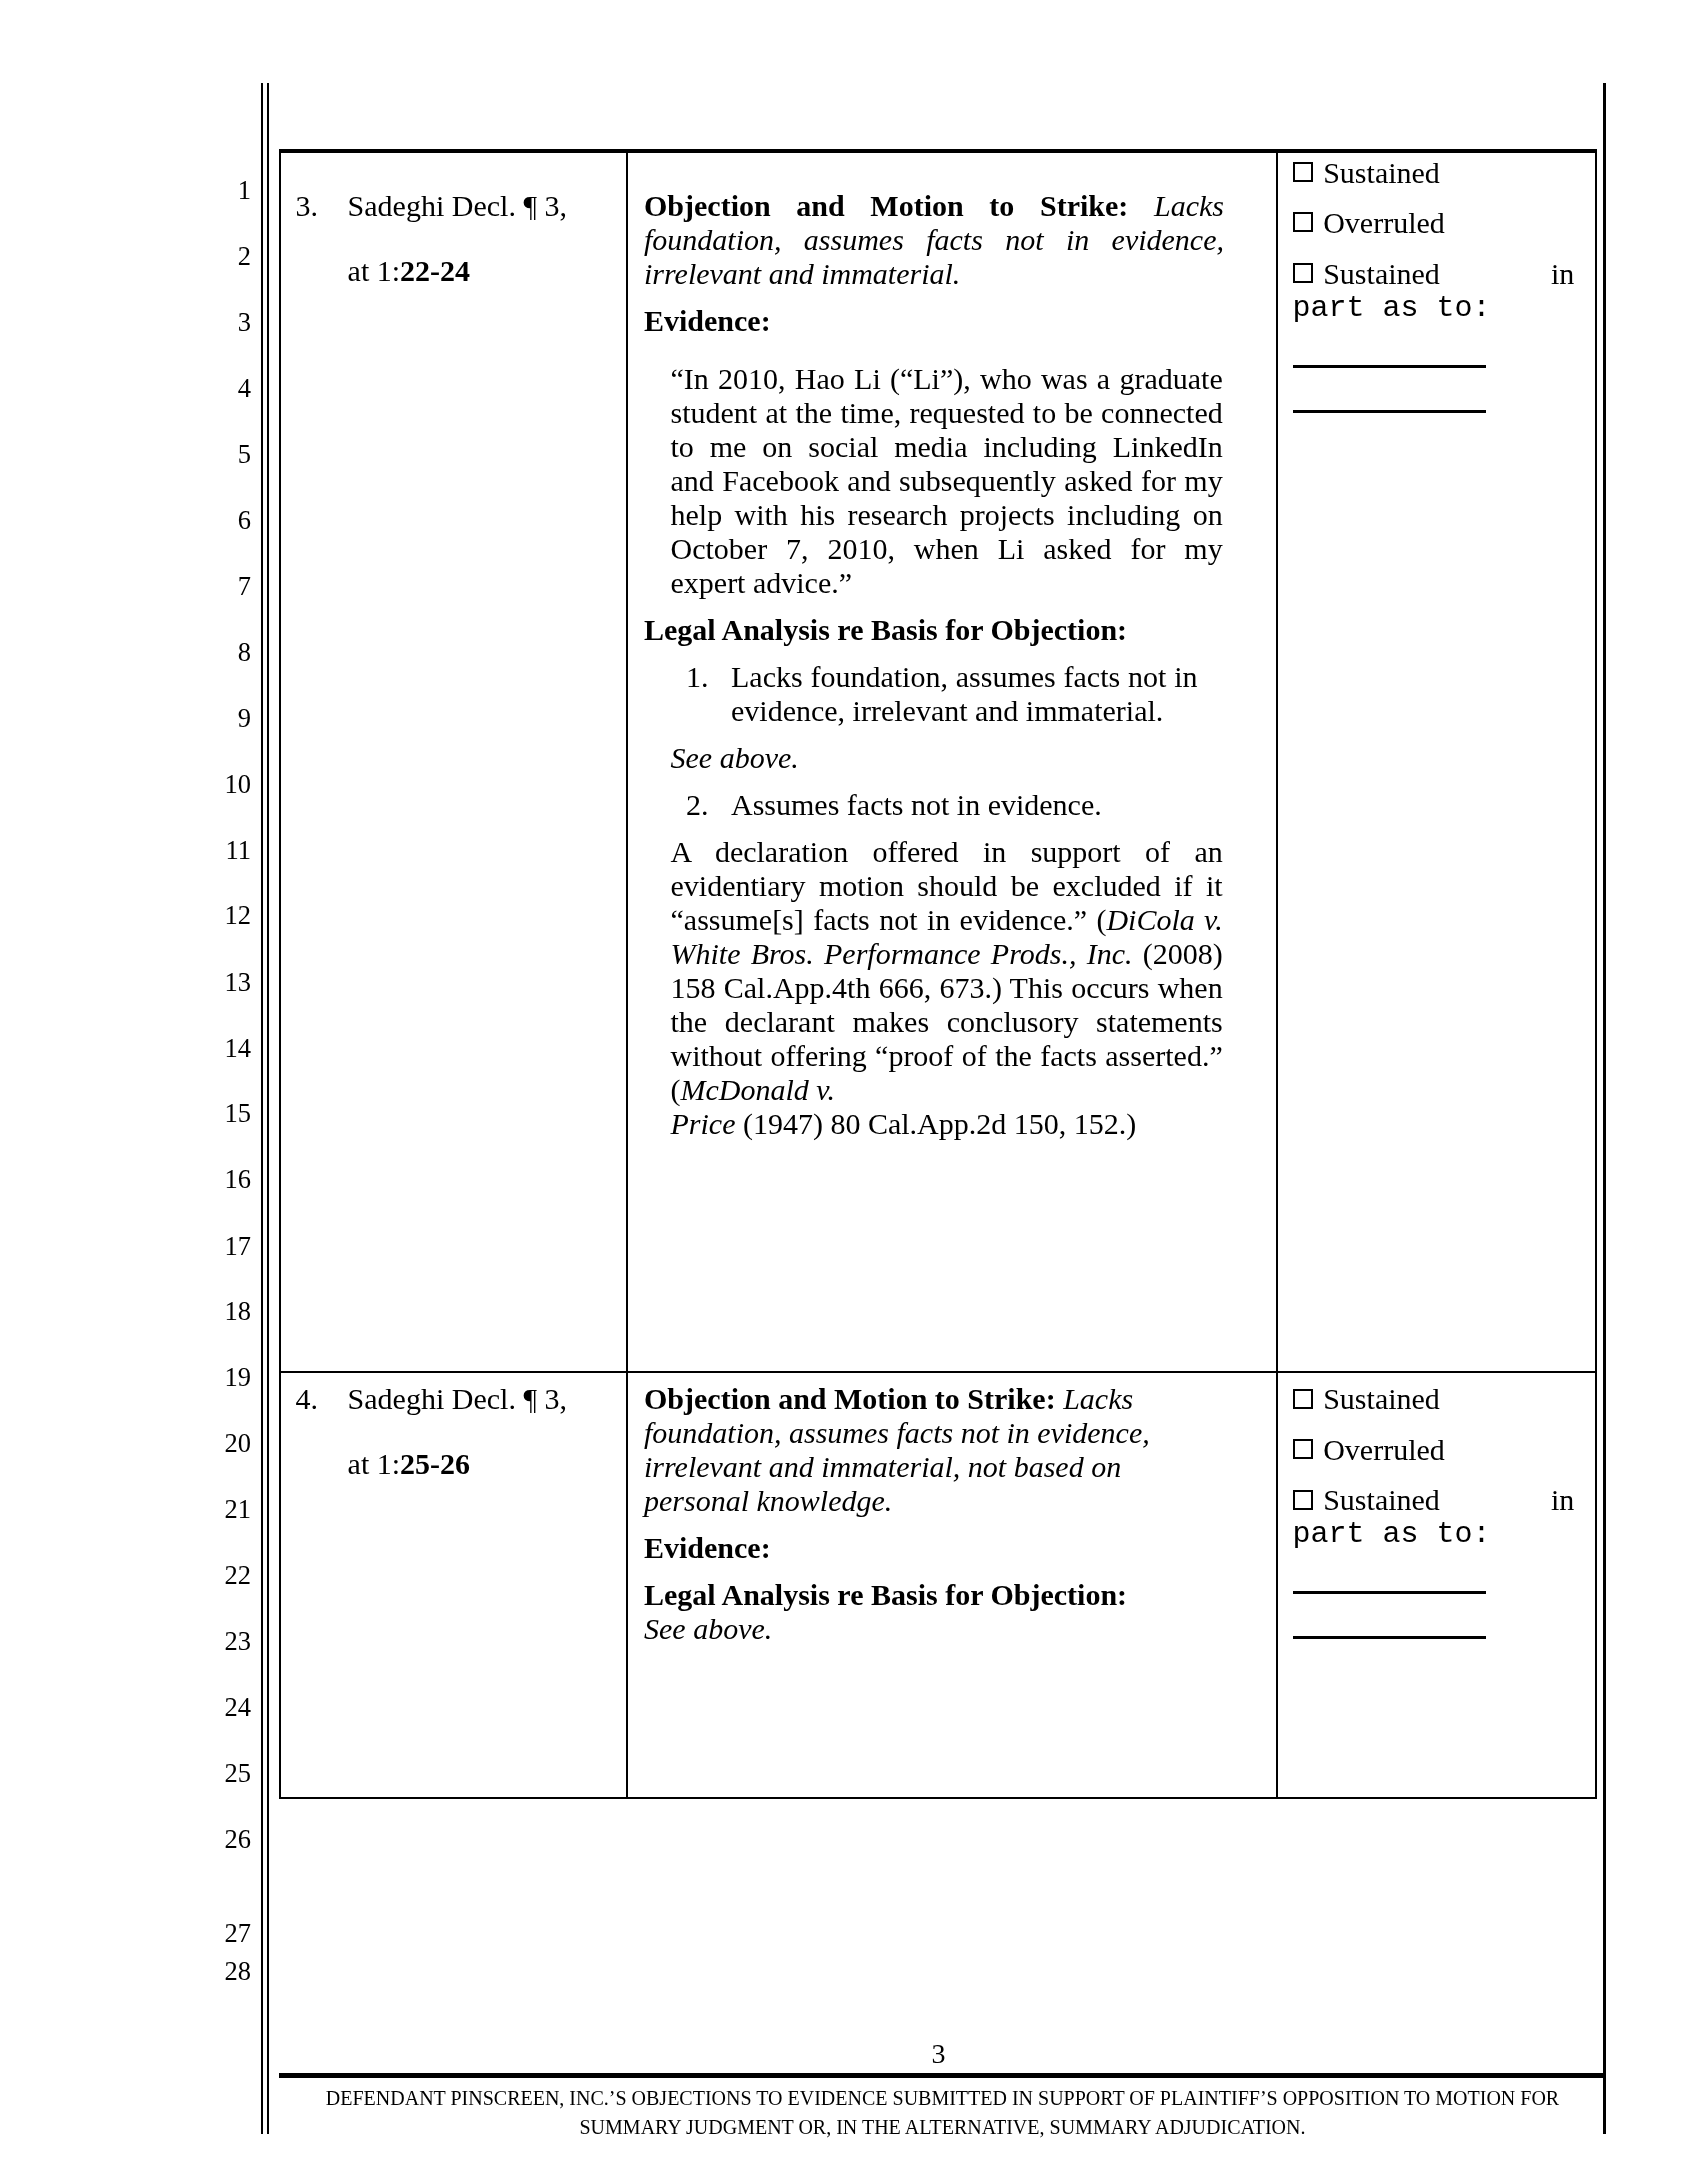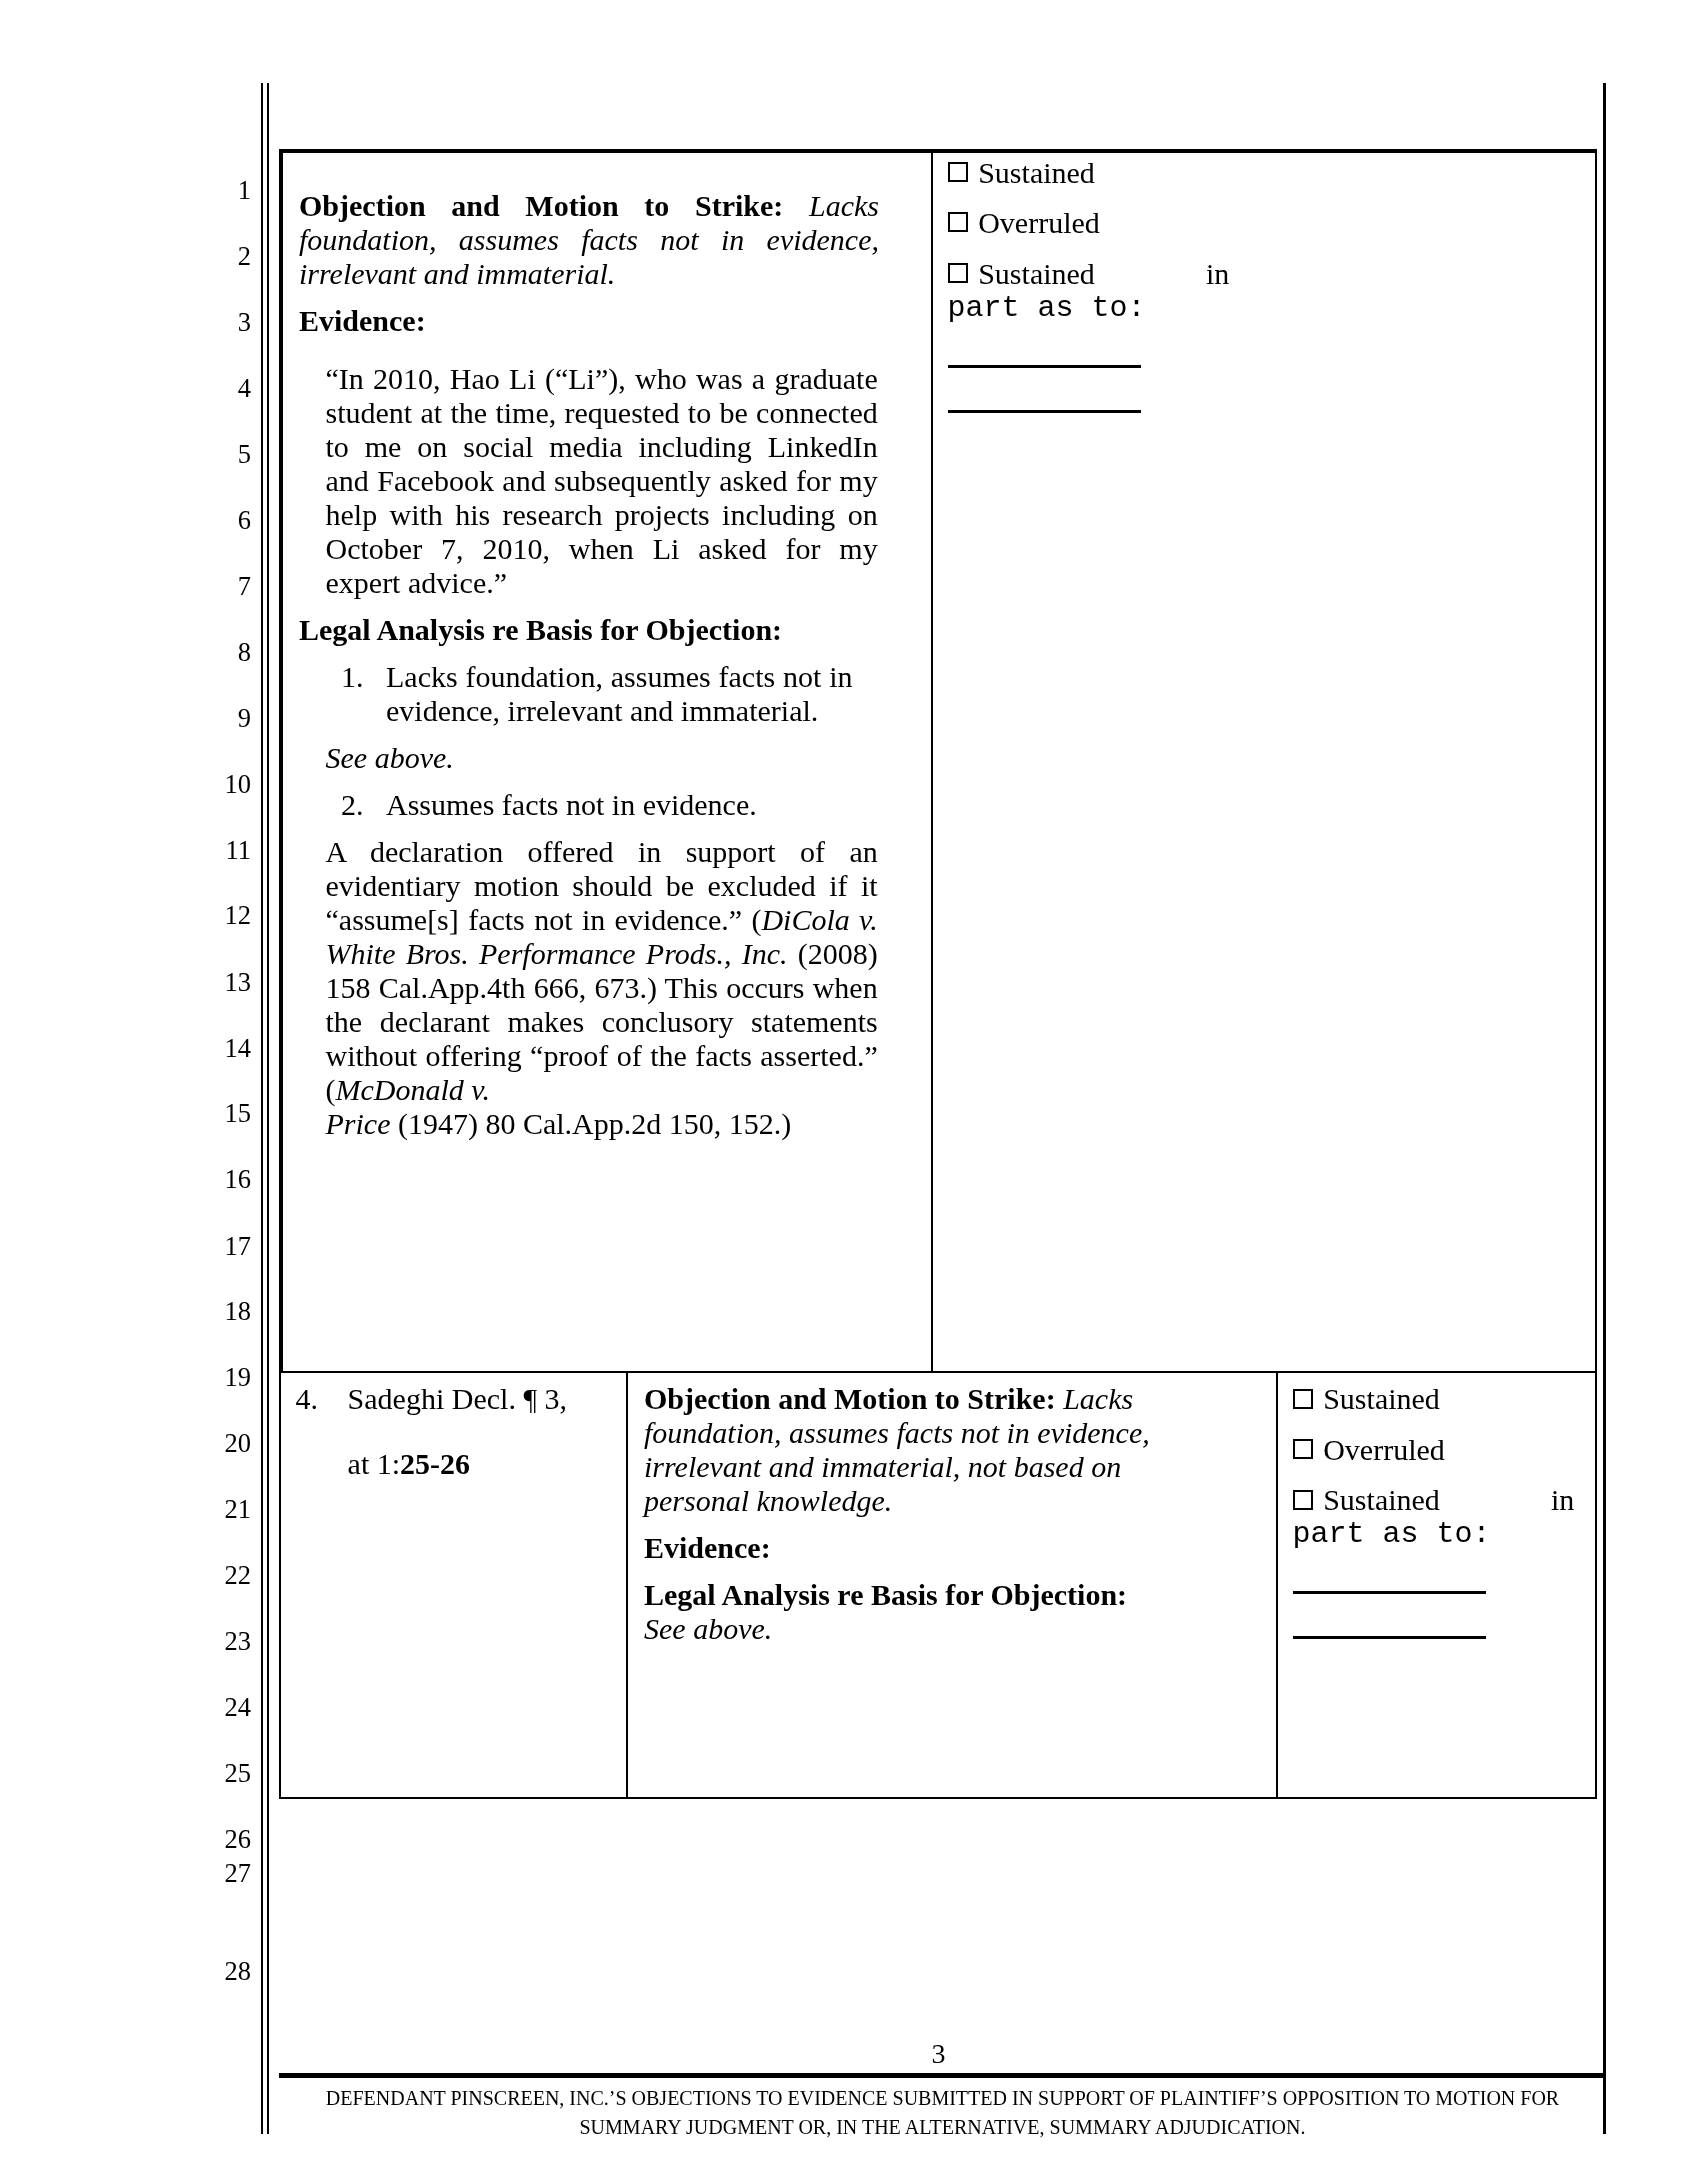--- a/index.html
+++ b/index.html
@@ -95,27 +95,31 @@
   <div class="ln" style="top:1233px">17</div>
   <div class="ln" style="top:1298px">18</div>
   <div class="ln" style="top:1364px">19</div>
   <div class="ln" style="top:1430px">20</div>
   <div class="ln" style="top:1496px">21</div>
   <div class="ln" style="top:1562px">22</div>
   <div class="ln" style="top:1628px">23</div>
   <div class="ln" style="top:1694px">24</div>
   <div class="ln" style="top:1760px">25</div>
   <div class="ln" style="top:1826px">26</div>
-  <div class="ln" style="top:1860px">27</div>
+  <div class="ln" style="top:1920px">27</div>
   <div class="ln" style="top:1958px">28</div>
 
   <div class="objtable">
 
     <div class="trow r1">
 
+      <div class="cell c1">
+        <div><span class="lnum">3.</span><span>Sadeghi Decl. ¶ 3,</span></div>
+        <div class="cite2"><span>at 1:</span><span class="b">22-24</span></div>
+      </div>
 
       <div class="cell c2">
         <p class="p j"><span class="b">Objection and Motion to Strike:</span> <span class="i">Lacks foundation, assumes facts not in evidence, irrelevant and immaterial.</span></p>
         <p class="p b gap40">Evidence:</p>
         <div class="quote j gap36">“In 2010, Hao Li (“Li”), who was a graduate student at the time, requested to be connected to me on social media including LinkedIn and Facebook and subsequently asked for my help with his research projects including on October 7, 2010, when Li asked for my expert advice.”</div>
         <p class="p b gap40">Legal Analysis re Basis for Objection:</p>
         <div class="li gap40">
           <span class="num">1.</span>
           <span class="body">Lacks foundation, assumes facts not in evidence, irrelevant and immaterial.</span>
         </div>

